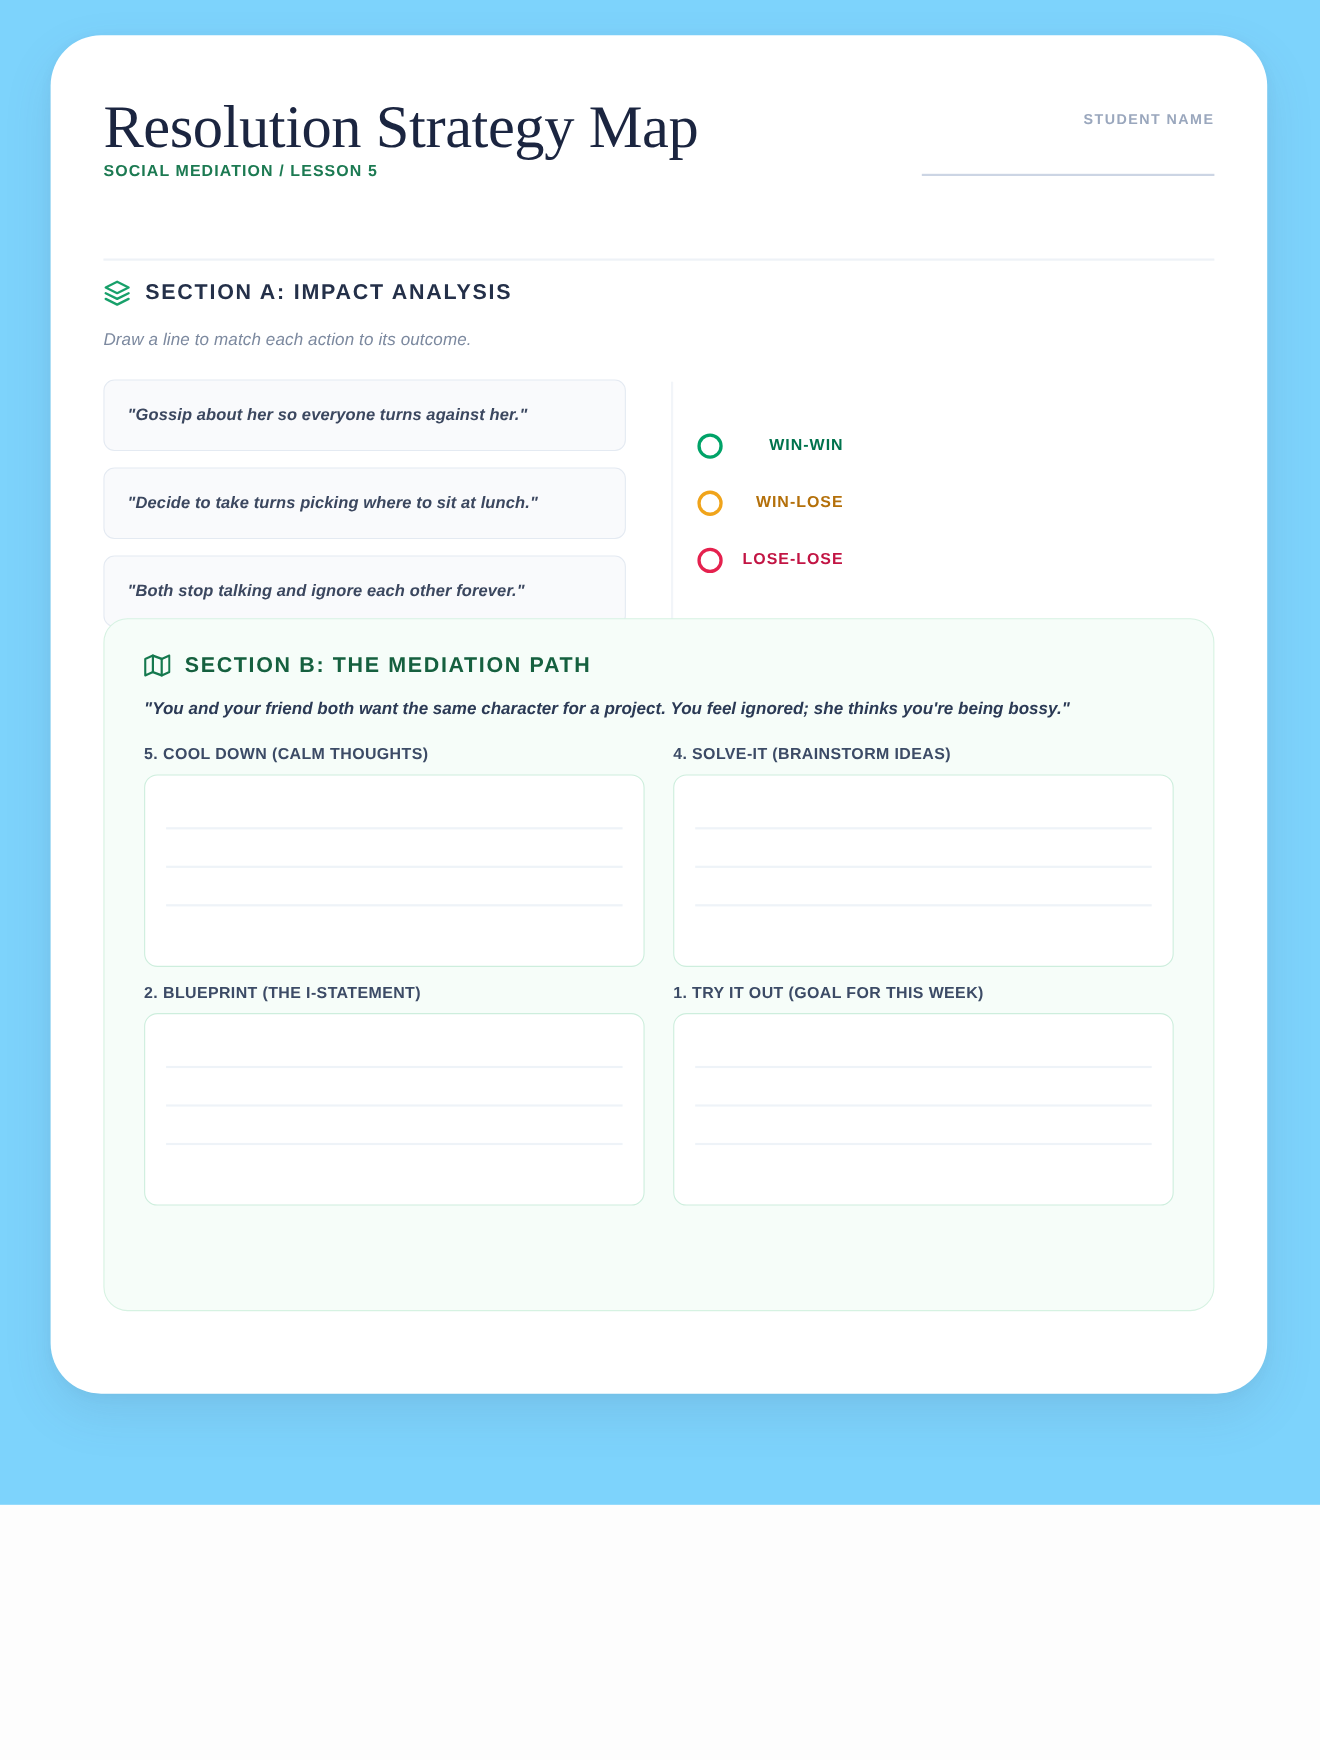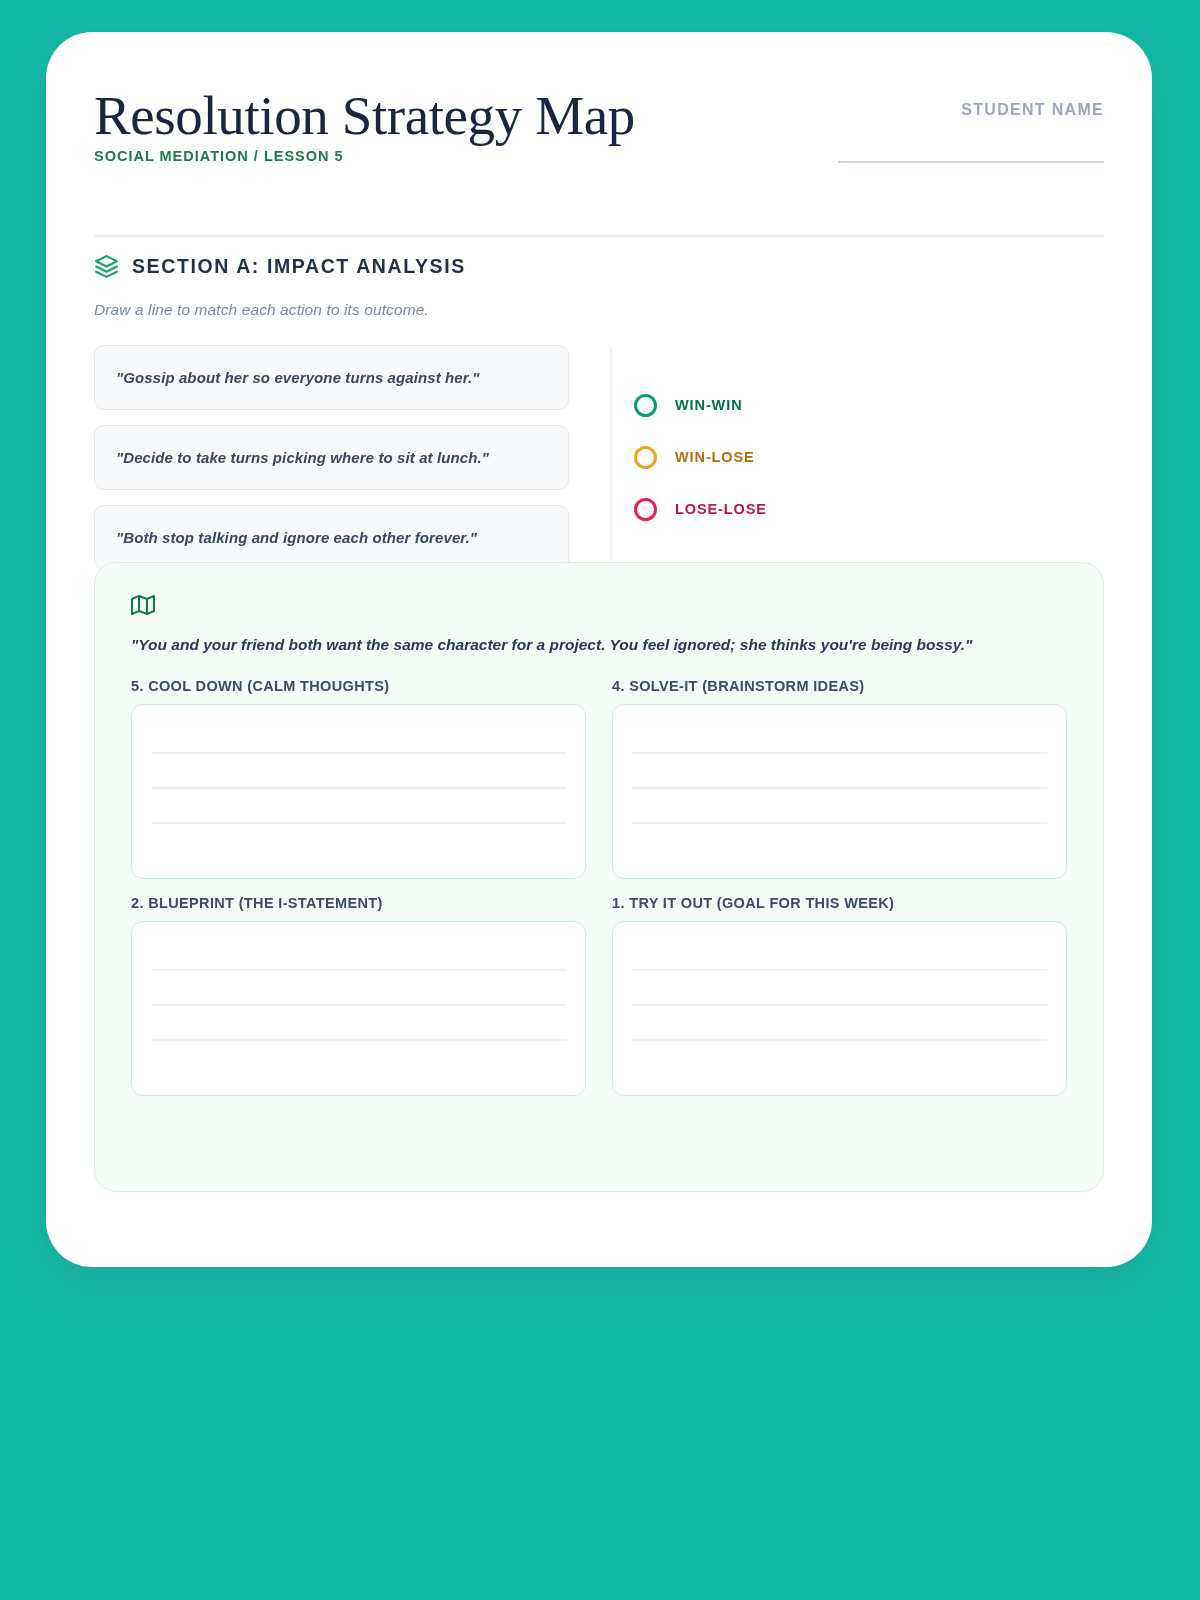--- a/index.html
+++ b/index.html
@@ -8,22 +8,22 @@
     width: 1200px;
     height: 1600px;
     background: #fdfdfd;
     font-family: "Liberation Sans", sans-serif;
     -webkit-font-smoothing: antialiased;
   }
 
   .page-canvas {
     position: relative;
     width: 1200px;
-    height: 1600px;
-    background: #14b8a6;
+    height: 1368px;
+    background: #7dd3fc;
     overflow: hidden;
   }
 
   
   .worksheet-card {
     position: absolute;
     left: 46px;
     top: 32px;
     width: 1106px;
     height: 1235px;
@@ -59,21 +59,21 @@
   }
 
   .student-block {
     position: absolute;
     right: 0;
     top: 14px;
     width: 266px;
     text-align: right;
   }
   .student-label {
-    font-size: 16px;
+    font-size: 13px;
     font-weight: 600;
     letter-spacing: 1.3px;
     color: #9aa7bd;
     text-align: right;
   }
   .student-line {
     margin-top: 42px;
     height: 1.5px;
     background: #ccd5e4;
     width: 100%;
@@ -143,20 +143,21 @@
     height: 225px;
     background: #f2f5f9;
   }
 
   .outcomes-col { position: absolute; left: 540px; top: 34px; }
   .outcome-row {
     display: flex;
     align-items: center;
     gap: 18px;
     height: 52px;
+    justify-content: space-between;
   }
   .outcome-ring {
     width: 23px;
     height: 23px;
     border-radius: 50%;
     border: 3px solid currentColor;
     flex: none;
   }
   .outcome-label {
     font-size: 14.5px;
@@ -292,20 +293,21 @@
 
     <div class="section-b">
       <div class="section-heading">
         <span class="sec-icon">
           <svg width="24" height="24" viewBox="0 0 24 24" fill="none" stroke="#15794f" stroke-width="2" stroke-linecap="round" stroke-linejoin="round">
             <polygon points="1 6 8 3 16 6 23 3 23 18 16 21 8 18 1 21 1 6"></polygon>
             <line x1="8" y1="3" x2="8" y2="18"></line>
             <line x1="16" y1="6" x2="16" y2="21"></line>
           </svg>
         </span>
+        <span class="section-b-title">SECTION B: THE MEDIATION PATH</span>
       </div>
 
       <div class="section-b-scenario">"You and your friend both want the same character for a project. You feel ignored; she thinks you're being bossy."</div>
 
       <div class="path-grid">
         <div class="path-cell">
           <div class="path-label">5. COOL DOWN (CALM THOUGHTS)</div>
           <div class="answer-box">
             <div class="rule-line l1"></div>
             <div class="rule-line l2"></div>

